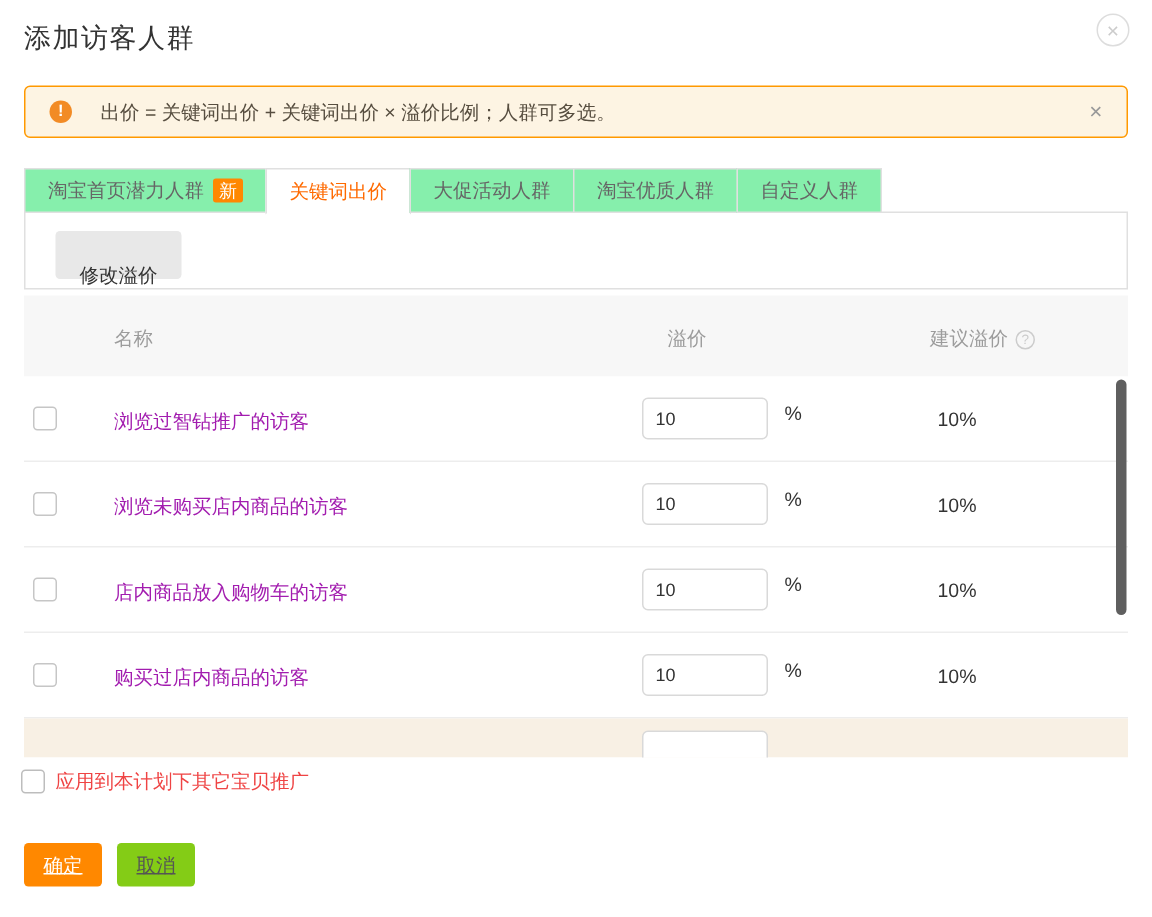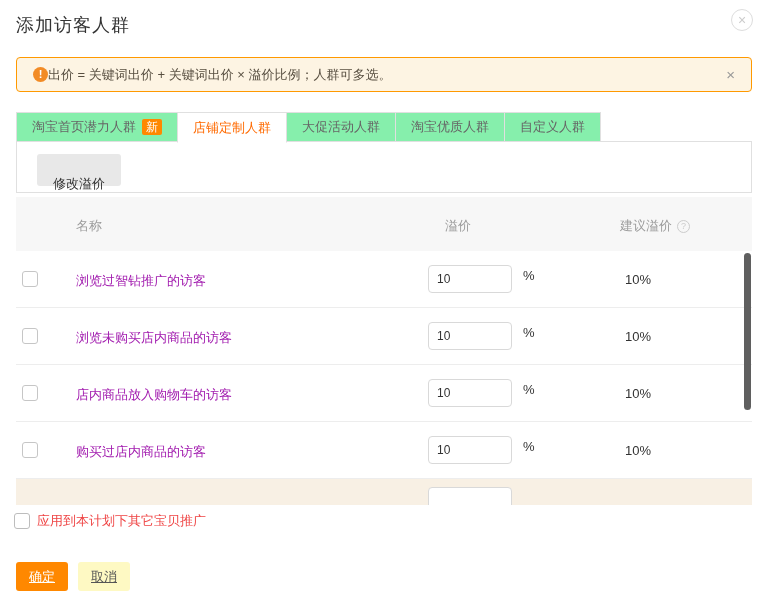--- a/index.html
+++ b/index.html
@@ -31,21 +31,21 @@
   .banner {
     position: absolute; left: 16px; top: 57px; width: 736px; height: 35px;
     border: 1px solid #ff9900; border-radius: 4px; background: #fdf4e3;
     display: flex; align-items: center; padding: 0 16px;
   }
   .banner-icon {
     width: 15px; height: 15px; border-radius: 50%; background: #f28b25;
     color: #fff; font-size: 11px; font-weight: bold; line-height: 15px;
     text-align: center; flex: 0 0 auto;
   }
-  .banner-text { margin-left: 0; color: #574e40; }
+  .banner-text { margin-left: 19px; color: #574e40; }
   .banner-close { margin-left: auto; color: #999; font-size: 15px; cursor: pointer; }
   
   .tabs {
     position: absolute; left: 16px; top: 112px; height: 30px;
     display: flex; z-index: 2;
   }
   .tab {
     height: 30px; padding: 0 15px; background: #86efac;
     border: 1px solid #e0e0e0; margin-right: -1px;
     display: flex; align-items: center; gap: 6px;
@@ -125,21 +125,21 @@
   }
   .apply-label { color: #ef4444; }
   
   .btn {
     position: absolute; top: 562px; height: 29px; padding: 0 13px;
     border: none; border-radius: 3px; font-size: 13px; cursor: pointer;
     font-family: inherit;
     text-decoration: underline;
   }
   .btn-confirm { left: 16px; background: #ff8800; color: #fff; }
-  .btn-cancel { left: 78px; background: #fef9c3; color: #555; }
+  .btn-cancel { left: 78px; background: #84cc16; color: #555; }
 </style>
 </head>
 <body>
 
 <div class="modal">
 
   <div class="title">添加访客人群</div>
   <div class="modal-close">×</div>
 
   <div class="banner">
@@ -147,21 +147,21 @@
     <span class="banner-text">出价 = 关键词出价 + 关键词出价 × 溢价比例；人群可多选。</span>
     <span class="banner-close">×</span>
   </div>
 
   <div class="tabs">
       <div class="tab">
         <span>淘宝首页潜力人群</span>
         <span class="tab-badge">新</span>
       </div>
       <div class="tab active">
-        <span>店铺定制人群</span>
+        <span>关键词出价</span>
       </div>
       <div class="tab">
         <span>大促活动人群</span>
       </div>
       <div class="tab">
         <span>淘宝优质人群</span>
       </div>
       <div class="tab">
         <span>自定义人群</span>
       </div>

